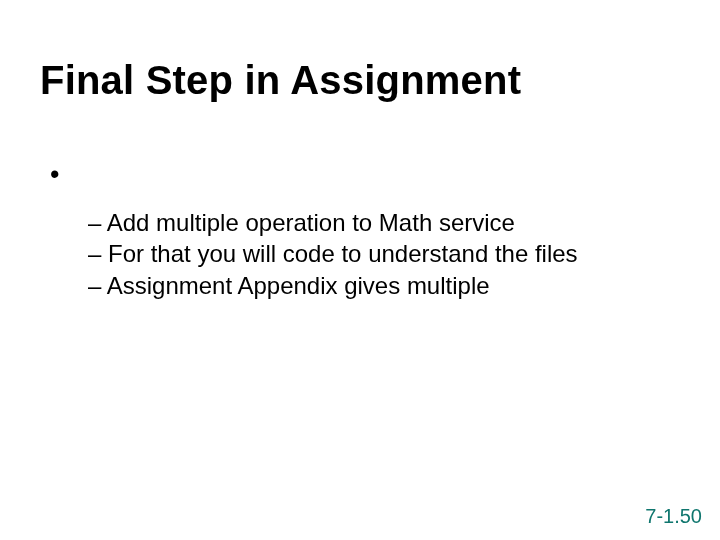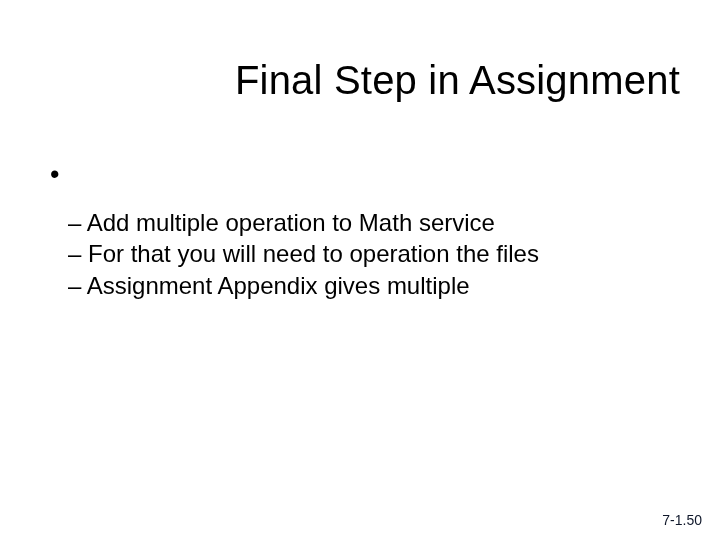--- a/index.html
+++ b/index.html
@@ -13,65 +13,65 @@
       overflow: hidden;
     }
     .slide {
       width: 100%;
       height: 100%;
       padding: 58px 40px 30px 40px;
       position: relative;
     }
     .title {
       font-size: 40px;
-      font-weight: 400;
-      text-align: right;
+      font-weight: 700;
+      text-align: left;
       margin-bottom: 56px;
       letter-spacing: 0.2px;
     }
     .bullet-l1 {
       font-size: 27px;
       margin-left: 10px;
       margin-bottom: 18px;
       display: flex;
       align-items: baseline;
       gap: 12px;
     }
     .bullet-l1 .marker {
       flex: 0 0 auto;
     }
     .sub-list {
-      margin-left: 28px;
+      margin-left: 48px;
       margin-right: 30px;
     }
     .bullet-l2 {
       font-size: 24px;
       line-height: 1.22;
       margin-bottom: 2px;
       text-indent: -18px;
       padding-left: 18px;
     }
     .footer {
       position: absolute;
       bottom: 12px;
       right: 18px;
-      font-size: 14px;
-      color: #0f172a;
+      font-size: 20px;
+      color: #0f766e;
     }
   </style>
 </head>
 <body>
 
 <div class="slide">
   <h1 class="title">Final Step in Assignment</h1>
 
   <div class="bullet-l1">
     <span class="marker">•</span>
   </div>
 
   <div class="sub-list">
     <div class="bullet-l2">– <span>Add multiple operation to Math service</span></div>
-    <div class="bullet-l2">– <span>For that you will need to operation the files</span></div>
+    <div class="bullet-l2">– <span>For that you will code to understand the files</span></div>
     <div class="bullet-l2">– <span>Assignment Appendix gives multiple</span></div>
   </div>
 
   <div class="footer">7-1.50</div>
 </div>
 
 </body></html>

